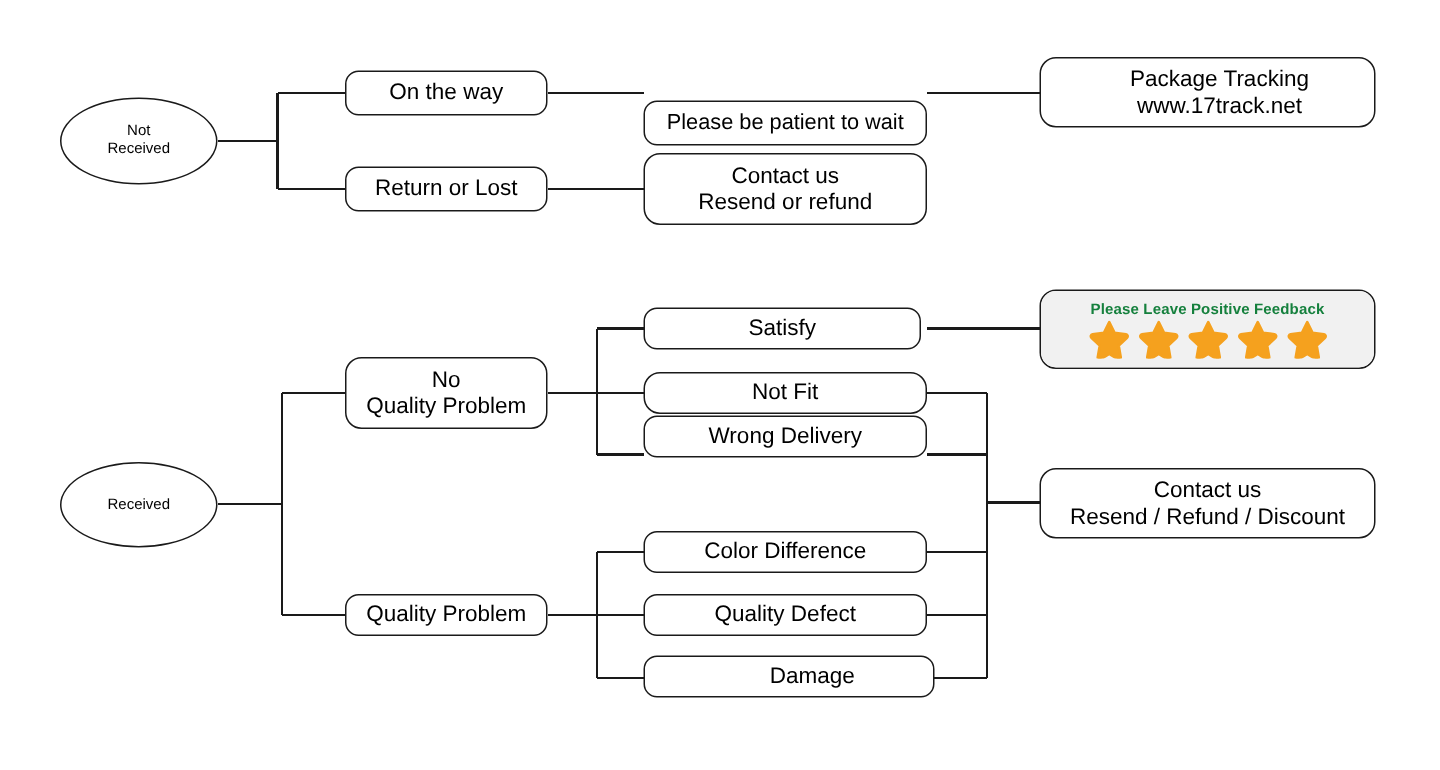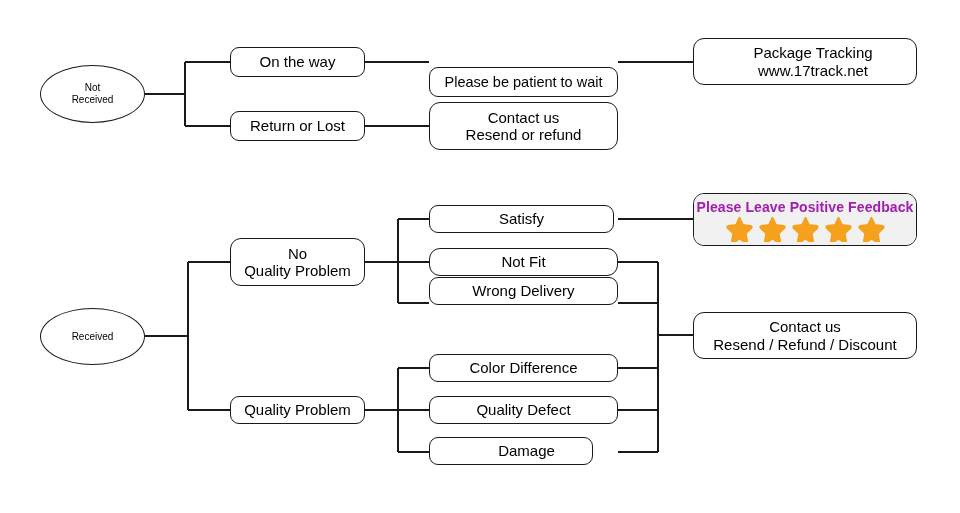--- a/index.html
+++ b/index.html
@@ -70,23 +70,23 @@
     width: 100%;
     height: 100%;
     display: flex;
     flex-direction: column;
     align-items: center;
     justify-content: center;
     padding: 3px 0 2px 0;
     box-sizing: border-box;
   }
   .feedback-text {
-    font-size: 14px;
+    font-size: 10px;
     font-weight: 600;
-    color: #a21caf;
+    color: #15803d;
     letter-spacing: 0.1px;
     margin-bottom: 1px;
   }
   .stars {
     display: flex;
     gap: 6px;
     align-items: center;
     justify-content: center;
   }
   .star {
@@ -167,21 +167,21 @@
   <div class="node rbox" style="left:429px; top:248px; width:189px; height:28px;border-radius:11px;">Not Fit</div>
 
   <div class="node rbox" style="left:429px; top:277px; width:189px; height:28px;">Wrong Delivery</div>
 
   <div class="node rbox" style="left:230px; top:396px; width:135px; height:28px;">Quality Problem</div>
 
   <div class="node rbox" style="left:429px; top:354px; width:189px; height:28px;">Color Difference</div>
 
   <div class="node rbox" style="left:429px; top:396px; width:189px; height:28px;">Quality Defect</div>
 
-  <div class="node rbox" style="left:429px; top:437px; width:164px; height:28px;padding-left:31px;">Damage</div>
+  <div class="node rbox" style="left:429px; top:437px; width:194px; height:28px;padding-left:31px;">Damage</div>
 
   <div class="feedback-node" style="left:693px; top:193px; width:224px; height:53px;">
     <div class="feedback-inner">
       <div class="feedback-text">Please Leave Positive Feedback</div>
       <div class="stars" id="star-row">
           <svg class="star" width="27" height="26" viewBox="0 0 24 24">
             <path d="M12 1.6 L15.2 8.1 L22.3 9.1 C23.3 9.25 23.7 10.5 22.95 11.2 L17.85 16.1 L19.05 23.1 C19.22 24.1 18.15 24.85 17.25 24.4 L12 21.1 L6.75 24.4 C5.85 24.85 4.78 24.1 4.95 23.1 L6.15 16.1 L1.05 11.2 C0.3 10.5 0.7 9.25 1.7 9.1 L8.8 8.1 Z" fill="#F5A11E" stroke="#F5A11E" stroke-width="1.6" stroke-linejoin="round"></path>
           </svg>
           <svg class="star" width="27" height="26" viewBox="0 0 24 24">
             <path d="M12 1.6 L15.2 8.1 L22.3 9.1 C23.3 9.25 23.7 10.5 22.95 11.2 L17.85 16.1 L19.05 23.1 C19.22 24.1 18.15 24.85 17.25 24.4 L12 21.1 L6.75 24.4 C5.85 24.85 4.78 24.1 4.95 23.1 L6.15 16.1 L1.05 11.2 C0.3 10.5 0.7 9.25 1.7 9.1 L8.8 8.1 Z" fill="#F5A11E" stroke="#F5A11E" stroke-width="1.6" stroke-linejoin="round"></path>

